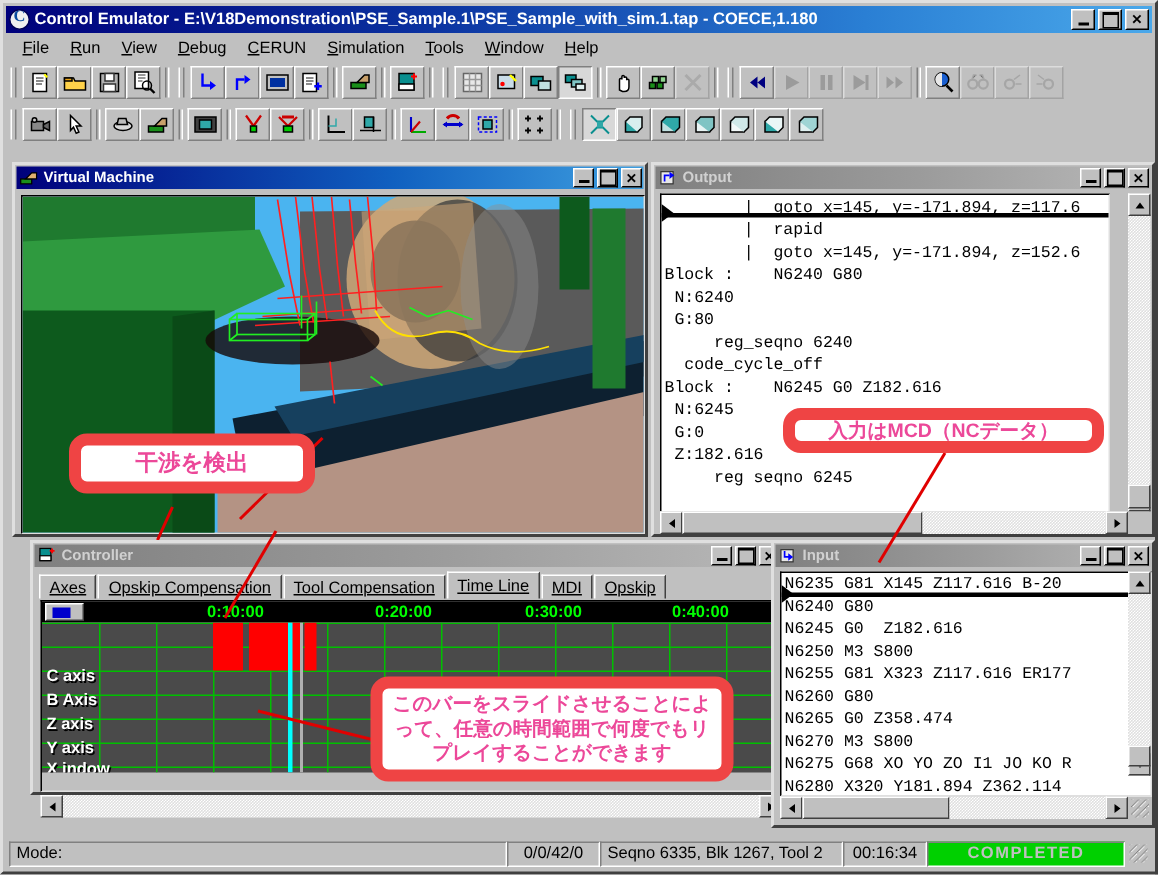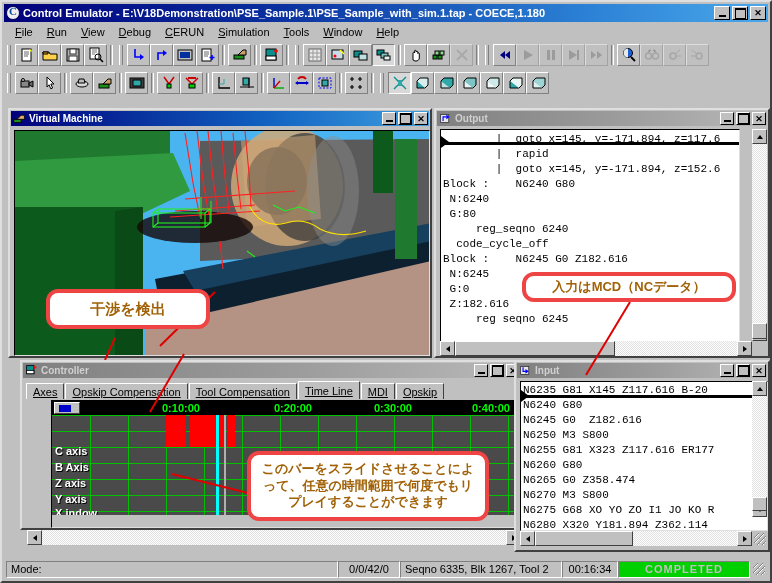--- a/index.html
+++ b/index.html
@@ -126,21 +126,21 @@
   .tabrow { position: absolute; left: 4px; top: 19px; height: 18px;
             display: flex; align-items: flex-end; text-decoration: underline; }
   .tab { height: 16px; padding: 0 6px; font-size: 11px; background: #c0c0c0;
          border-top: 1px solid #fff; border-left: 1px solid #fff;
          border-right: 1px solid #404040; margin-right: 1px;
          display: flex; align-items: center; color: #000; }
   .tab.sel { height: 18px; font-size: 11px; background: #c0c0c0;
              position: relative; top: 0px; z-index: 2; }
 
   
-  #tlPanel { position: absolute; left: 5px; top: 38px; width: 494px; height: 128px; margin-left: 24px; }
+  #tlPanel { position: absolute; left: 5px; top: 38px; width: 494px; height: 128px; }
   #tlHeader { position: absolute; left: 0; top: 0; width: 100%; height: 14px;
               background: #000; }
   #tlHeader .tick { position: absolute; top: 0px; color: #00ff00; font-size: 11px;
                     font-weight: bold; font-family: "Liberation Sans", sans-serif;
                     line-height: 14px; }
   #tlHandle { position: absolute; left: 2px; top: 1px; width: 26px; height: 12px;
               background: #c0c0c0; border-top: 1px solid #fff; border-left: 1px solid #fff;
               border-right: 1px solid #404040; border-bottom: 1px solid #404040; }
   #tlHandle::after { content: ""; position: absolute; left: 4px; top: 2px;
               width: 12px; height: 7px; background: #0000cc; }
@@ -185,22 +185,22 @@
             font-weight: bold; }
   #stDone span { color: #c0c0c0; letter-spacing: 1px; }
   #sizegrip { width: 14px; height: 14px; margin-left: 2px; position: relative; }
   #sizegrip::before { content:""; position:absolute; right:1px; bottom:1px;
      width:12px; height:12px;
      background:
        linear-gradient(135deg, transparent 46%, #808080 46%, #808080 56%, transparent 56%) 0 0/5px 5px,
        linear-gradient(135deg, transparent 60%, #fff 60%, #fff 68%, transparent 68%) 0 0/5px 5px; }
 
   
-  .callout { position: absolute; background: #fff; border: 4px solid #ef4444;
-             border-radius: 12px; color: #a16207; font-weight: bold;
+  .callout { position: absolute; background: #fff; border: 8px solid #ef4444;
+             border-radius: 12px; color: #ec4899; font-weight: bold;
              display: flex; align-items: center; justify-content: center;
              text-align: center; z-index: 40; line-height: 1.28; }
   #callout1 { left: 44px; top: 287px; width: 164px; height: 40px; font-size: 15px; }
   #callout2 { left: 520px; top: 270px; width: 214px; height: 30px; font-size: 13px; }
   #callout3 { left: 245px; top: 449px; width: 242px; height: 70px; font-size: 13px;
               padding: 0 6px; }
   .leader { position: absolute; z-index: 39; pointer-events: none; }
 </style>
 </head>
 <body>

